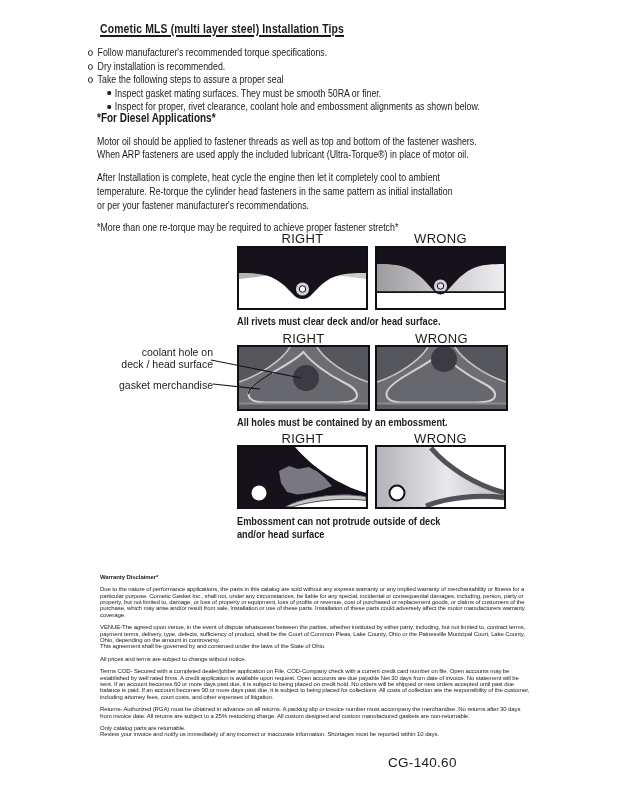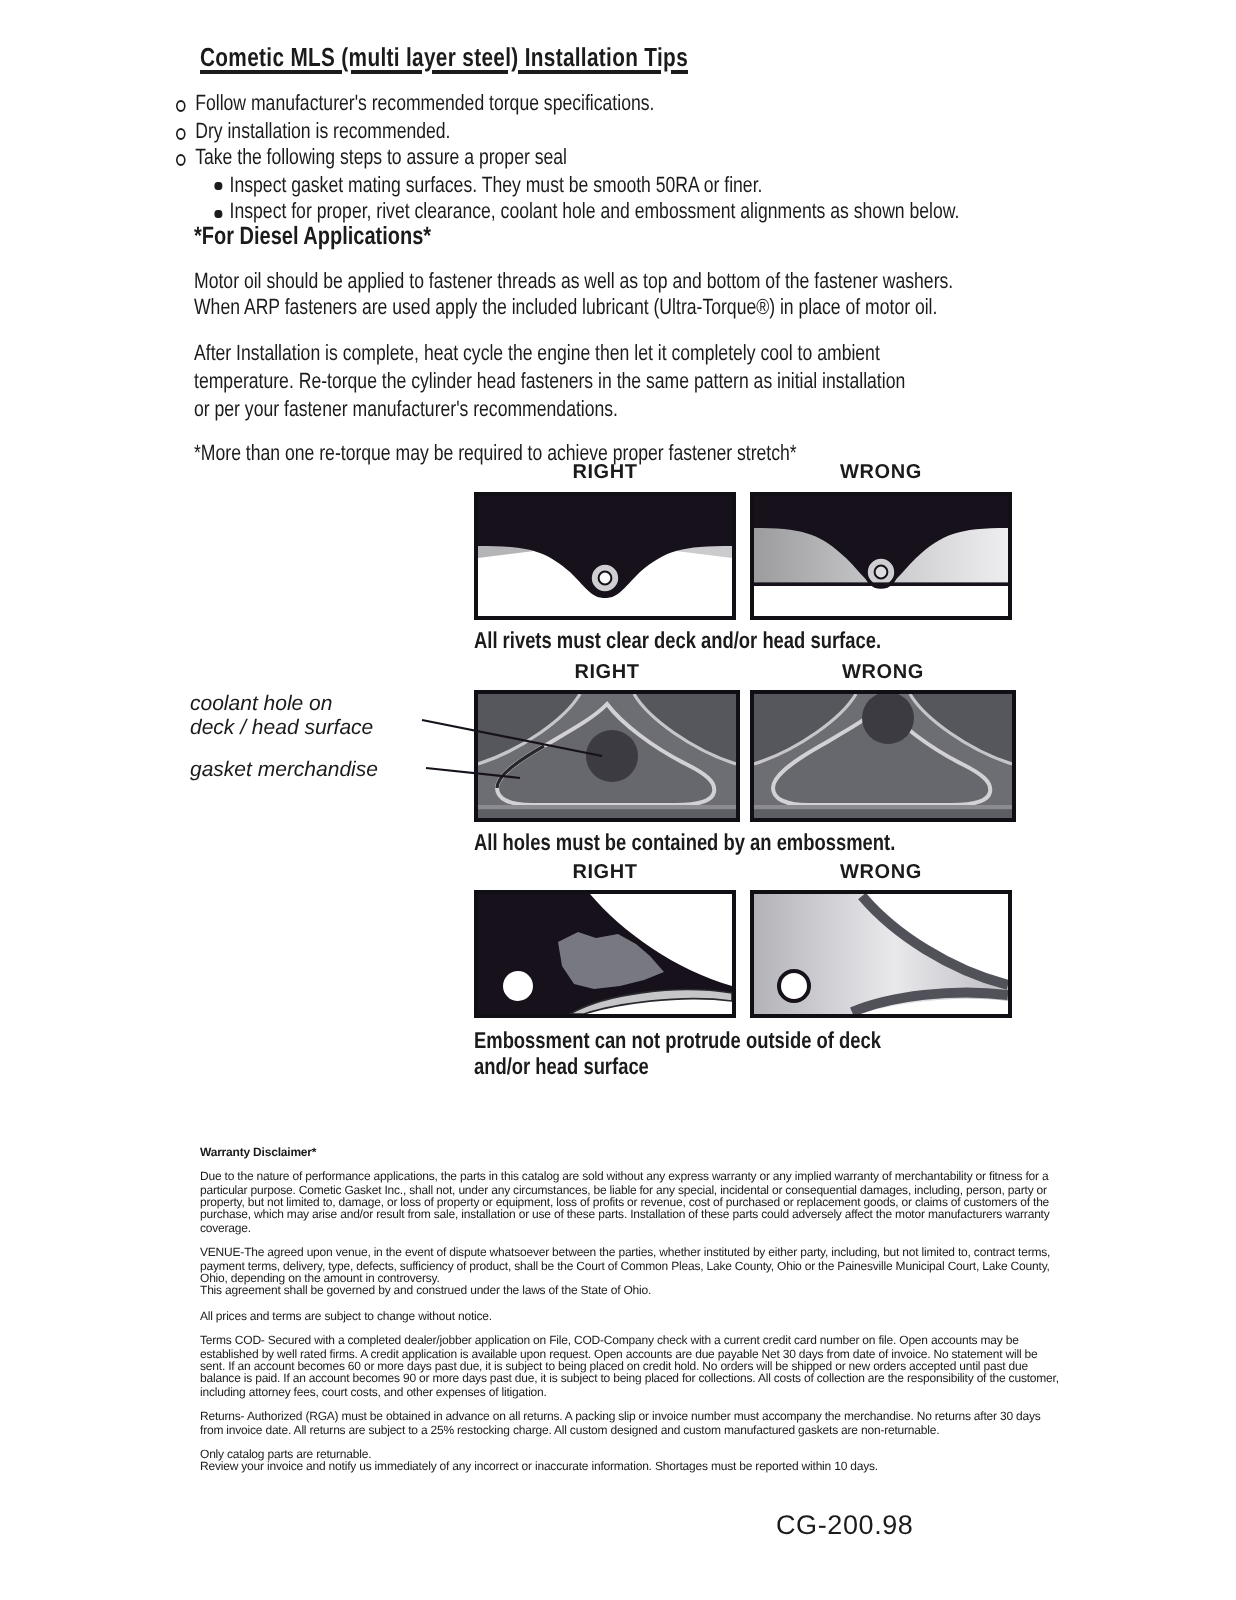--- a/index.html
+++ b/index.html
@@ -12,25 +12,25 @@
          letter-spacing:.2px;white-space:nowrap;}
   .tips{left:88px;top:46px;width:640px;font-size:11px;line-height:13.6px;}
   .tip-row{display:flex;}
   .tip-row.sub{margin-left:24px;}
   .b-open{flex:none;width:4px;height:4px;border:1.2px solid #1b1b1b;border-radius:50%;margin:4.2px 6px 0 0;}
   .b-fill{flex:none;width:4.5px;height:4.5px;background:#1b1b1b;border-radius:50%;margin:4.2px 5px 0 0;}
   .diesel{left:97px;top:112px;width:640px;font-size:11px;line-height:13.7px;}
   .diesel h3{margin:0 0 9px 0;font-size:12.5px;font-weight:bold;}
   .diesel p{margin:0 0 9px 0;white-space:pre-line;}
   .dgroup{position:absolute;width:269px;}
-  .dg-label{position:absolute;top:0;width:131px;text-align:center;font-size:10px;font-weight:bold;letter-spacing:.3px;}
+  .dg-label{position:absolute;top:0;width:131px;text-align:center;font-size:13px;font-weight:normal;letter-spacing:.3px;}
   .panel{position:absolute;border:2px solid #101014;background:#fff;line-height:0;}
   .panel svg{display:block;}
   .caption{position:absolute;left:0;font-size:11.5px;font-weight:bold;white-space:pre-line;line-height:12.5px;width:340px;}
-  .ann{position:absolute;width:118px;text-align:left;font-size:10.5px;line-height:12.3px;white-space:pre-line;font-style:italic;}
+  .ann{position:absolute;width:118px;text-align:right;font-size:10.5px;line-height:12.3px;white-space:pre-line;}
   .leader{position:absolute;left:207px;top:354px;z-index:3;}
   .legal{left:100px;top:574px;width:432px;font-size:6px;line-height:6.35px;letter-spacing:-0.1px;}
   .legal h4{margin:0 0 6px 0;font-size:6px;font-weight:bold;}
   .legal p{margin:0 0 6.2px 0;white-space:pre-line;}
   .pagenum{left:388px;top:755px;font-size:13.5px;letter-spacing:.3px;}
 </style>
 </head>
 <body>
 
 <div class="page">
@@ -181,15 +181,15 @@
     <p>Due to the nature of performance applications, the parts in this catalog are sold without any express warranty or any implied warranty of merchantability or fitness for a particular purpose.  Cometic Gasket Inc., shall not, under any circumstances, be liable for any special, incidental or consequential damages, including, person, party or property, but not limited to, damage, or loss of property or equipment, loss of profits or revenue, cost of purchased or replacement goods, or claims of customers of the purchase, which may arise and/or result from sale, installation or use of these parts.  Installation of these parts could adversely affect the motor manufacturers warranty coverage.</p>
     <p>VENUE-The agreed upon venue, in the event of dispute whatsoever between the parties, whether instituted by either party, including, but not limited to, contract terms, payment terms, delivery, type, defects, sufficiency of product, shall be the Court of Common Pleas, Lake County, Ohio or the Painesville Municipal Court, Lake County, Ohio, depending on the amount in controversy.
 This agreement shall be governed by and construed under the laws of the State of Ohio.</p>
     <p>All prices and terms are subject to change without notice.</p>
     <p>Terms COD- Secured with a completed dealer/jobber application on File, COD-Company check with a current credit card number on file.  Open accounts may be established by well rated firms.  A credit application is available upon request.  Open accounts are due payable Net 30 days from date of invoice.  No statement will be sent.  If an account becomes 60 or more days past due, it is subject to being placed on credit hold.  No orders will be shipped or new orders accepted until past due balance is paid.  If an account becomes 90 or more days past due, it is subject to being placed for collections.  All costs of collection are the responsibility of the customer, including attorney fees, court costs, and other expenses of litigation.</p>
     <p>Returns- Authorized (RGA) must be obtained in advance on all returns.  A packing slip or invoice number must accompany the merchandise.  No returns after 30 days from invoice date.  All returns are subject to a 25% restocking charge.  All custom designed and custom manufactured gaskets are non-returnable.</p>
     <p>Only catalog parts are returnable.
 Review your invoice and notify us immediately of any incorrect or inaccurate information.  Shortages must be reported within 10 days.</p>
   </div>
 
-  <div class="abs pagenum">CG-200.98</div>
+  <div class="abs pagenum">CG-140.60</div>
 
 </div>
 
 </body></html>

